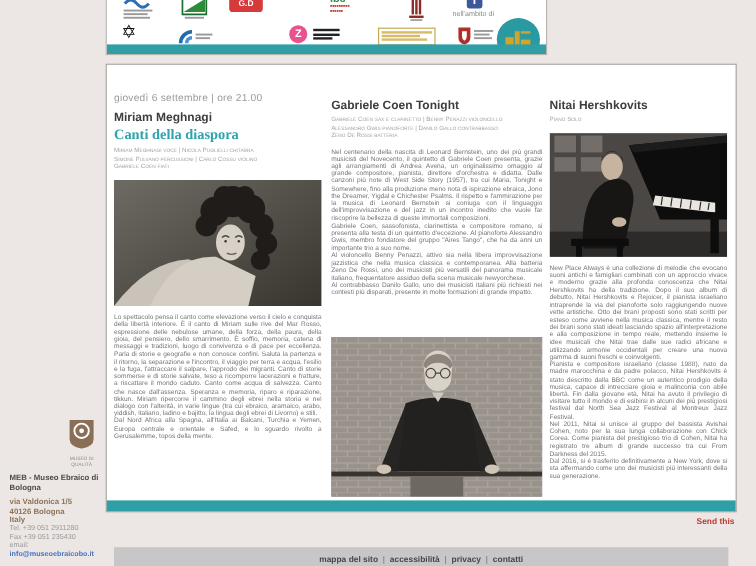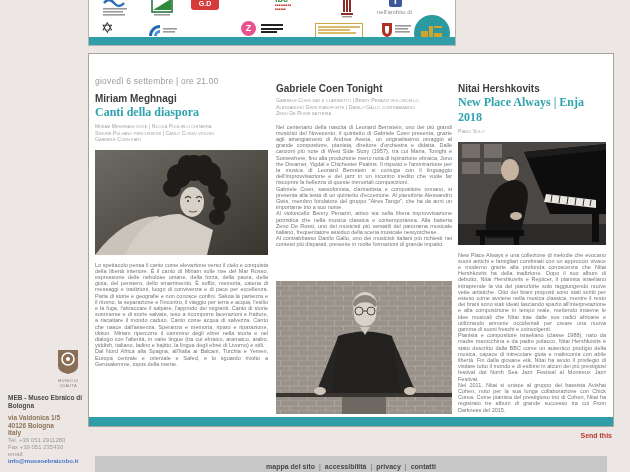--- a/index.html
+++ b/index.html
@@ -242,21 +242,20 @@
       <path d="M116 56 L140 112 L124 112 Z" fill="#262524"></path>
       <rect x="0" y="112" width="176" height="4" fill="#38342f"></rect>
       <rect x="66" y="116" width="44" height="17" fill="#6e6862"></rect>
       <ellipse cx="44" cy="110" rx="6" ry="4" fill="#cfc4b6"></ellipse>
       <ellipse cx="134" cy="110" rx="6" ry="4" fill="#cfc4b6"></ellipse>
     </svg>
   </div>
 
   <div class="col col3">
     <div class="ev-artist">Nitai Hershkovits</div>
-    <div class="ev-title">New Place Always | Enja 2018</div>
     <div class="ev-credits">
       <span>Piano Solo</span>
     </div>
     <svg class="photo" width="148" height="103" viewBox="0 0 148 103" preserveAspectRatio="none">
       <rect width="148" height="103" fill="#4a4744"></rect>
       <g fill="#736e69">
         <rect x="4" y="2" width="18" height="14"></rect>
           <rect x="26" y="2" width="18" height="14"></rect>
         <rect x="4" y="20" width="18" height="12"></rect>
           <rect x="26" y="20" width="18" height="12"></rect>

